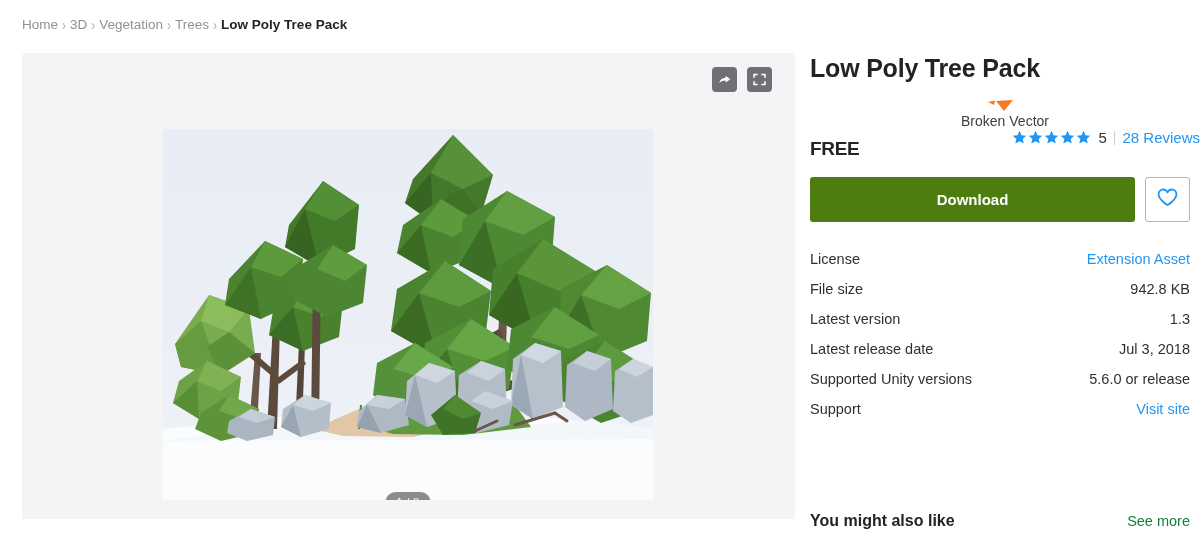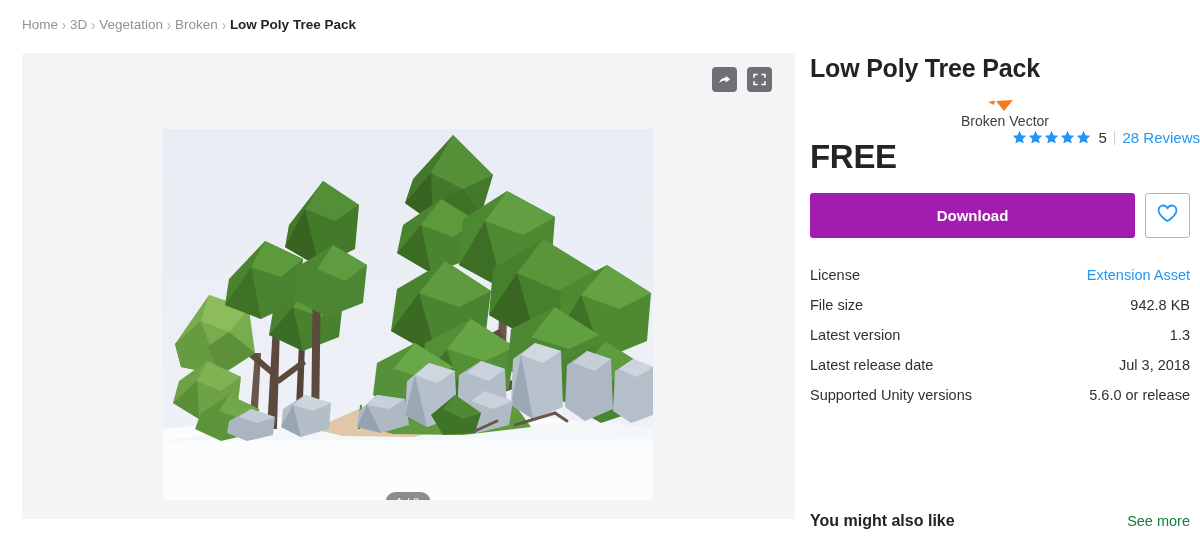--- a/index.html
+++ b/index.html
@@ -84,28 +84,28 @@
   .pub-name { font-size: 14px; color: #3c3f42; white-space: nowrap; }
   .rating { margin-left: auto; display: flex; align-items: center; white-space: nowrap; }
   .stars { display: flex; gap: 1px; margin-right: 7px; }
   .star { width: 15px; height: 15px; display: block; }
   .rating-val { font-size: 15px; color: #2d3032; }
   .rating-sep { color: #cfd3d6; margin: 0 6px; font-size: 14px; }
   .reviews { font-size: 15px; color: #2196f3; cursor: pointer; }
 
   .price {
     margin-top: 21px;
-    font-size: 33px; font-weight: bold; color: #222426;
+    font-size: 19px; font-weight: bold; color: #222426;
     letter-spacing: -.3px;
   }
 
   .cta-row { margin-top: 17px; display: flex; align-items: stretch; gap: 10px; }
   .download-btn {
     width: 325px; height: 45px;
-    background: #a21caf; color: #fff;
+    background: #4d7c0f; color: #fff;
     border: none; border-radius: 3px;
     font-family: inherit; font-size: 15px; font-weight: bold;
     cursor: pointer;
   }
   .fav-btn {
     width: 45px; height: 45px;
     background: #fff; border: 1px solid #7fc4f7;
     border-radius: 3px; cursor: pointer;
     display: flex; align-items: center; justify-content: center;
   }
@@ -132,21 +132,21 @@
 </head>
 <body>
 
 <nav class="breadcrumb" id="breadcrumb">
     <span class="crumb">Home</span>
     <span class="crumb-sep">›</span>
     <span class="crumb">3D</span>
     <span class="crumb-sep">›</span>
     <span class="crumb">Vegetation</span>
     <span class="crumb-sep">›</span>
-    <span class="crumb">Broken</span>
+    <span class="crumb">Trees</span>
     <span class="crumb-sep">›</span>
     <span class="crumb current">Low Poly Tree Pack</span>
   </nav>
 
 <div class="gallery">
 
   <div class="gallery-toolbar">
     <div class="tool-btn">
       <span>
         <svg width="15" height="15" viewBox="0 0 16 16">
@@ -394,19 +394,23 @@
         <span class="meta-val">1.3</span>
       </div>
       <div class="meta-row">
         <span class="meta-key">Latest release date</span>
         <span class="meta-val">Jul 3, 2018</span>
       </div>
       <div class="meta-row">
         <span class="meta-key">Supported Unity versions</span>
         <span class="meta-val">5.6.0 or release</span>
       </div>
+      <div class="meta-row">
+        <span class="meta-key">Support</span>
+        <span class="meta-val link">Visit site</span>
+      </div>
     </div>
 
   <div class="also-like">
     <span class="also-title">You might also like</span>
     <span class="see-more">See more</span>
   </div>
 </div>
 
 </body></html>

